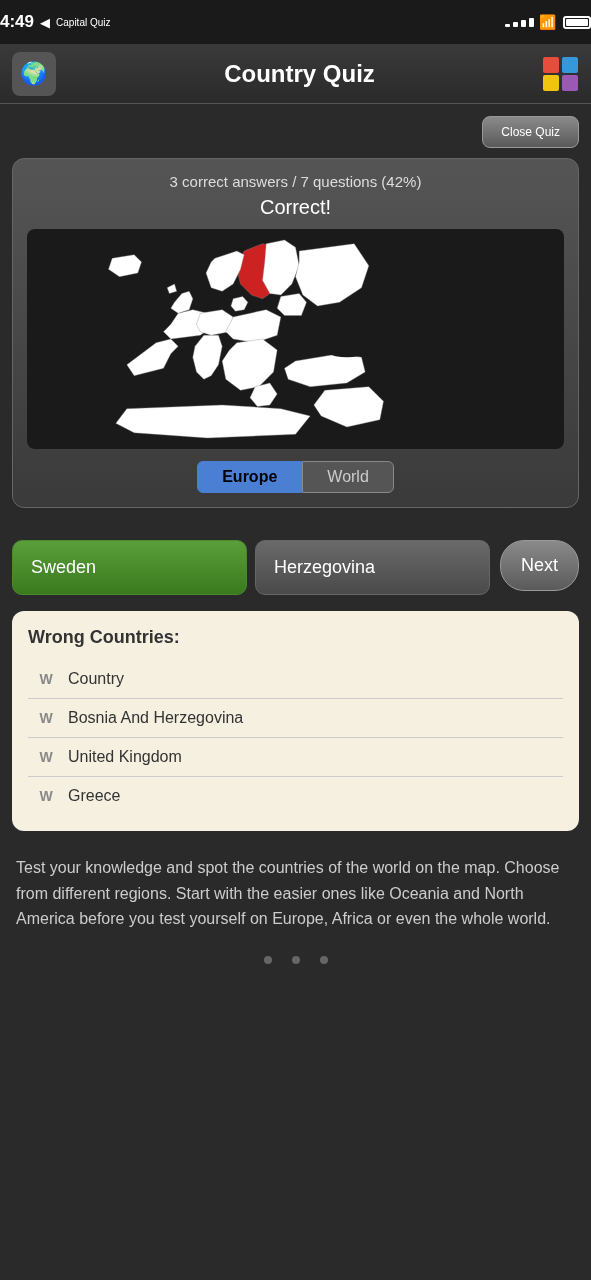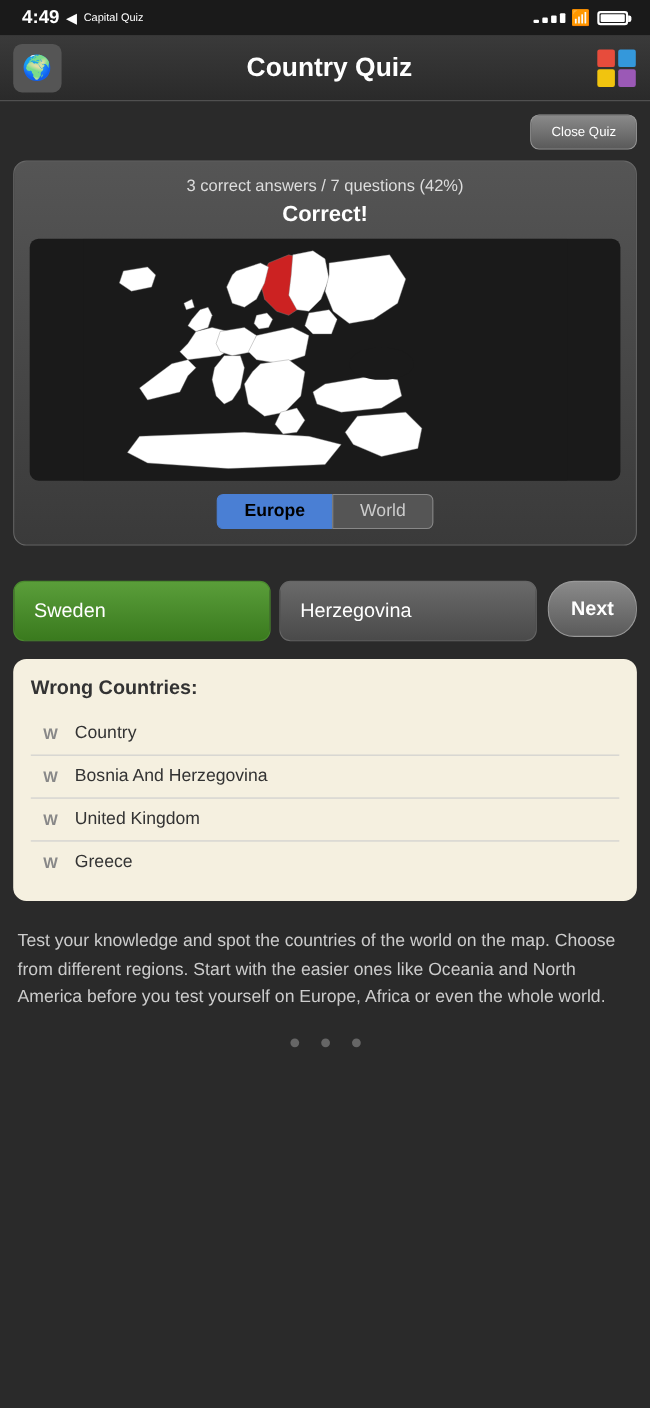--- a/index.html
+++ b/index.html
@@ -7,26 +7,26 @@
       width: 591px;
       min-height: 1280px;
       background: #2a2a2a;
       font-family: -apple-system, 'Helvetica Neue', Arial, sans-serif;
       color: #fff;
       overflow-x: hidden;
     }
 
     
     .status-bar {
-      height: 32px;
+      height: 44px;
       background: #1a1a1a;
       display: flex;
       align-items: center;
       justify-content: space-between;
-      padding: 0 20px;
+      padding: 0 0;
     }
     .status-left {
       display: flex;
       align-items: center;
       gap: 6px;
       font-size: 15px;
       color: #fff;
     }
     .status-time {
       font-weight: 600;
@@ -131,21 +131,21 @@
     }
     .quiz-stats {
       text-align: center;
       font-size: 15px;
       color: #ddd;
       margin-bottom: 6px;
     }
     .correct-label {
       text-align: center;
       font-size: 20px;
-      font-weight: bold;
+      font-weight: normal;
       color: #fff;
       margin-bottom: 10px;
     }
     .map-container {
       background: #1a1a1a;
       border-radius: 8px;
       height: 220px;
       overflow: hidden;
       position: relative;
       margin-bottom: 12px;
@@ -213,21 +213,21 @@
     }
     .answer-btn.normal {
       background: linear-gradient(180deg, #6a6a6a 0%, #4a4a4a 100%);
     }
     .next-btn {
       background: linear-gradient(180deg, #8a8a8a 0%, #5a5a5a 100%);
       border: 1px solid #999;
       border-radius: 24px;
       color: #fff;
       font-size: 18px;
-      font-weight: 700;
+      font-weight: 400;
       padding: 14px 20px;
       cursor: pointer;
       white-space: nowrap;
       align-self: flex-start;
       margin-top: 0;
     }
 
     
     .wrong-countries-box {
       background: #f5f0e0;

